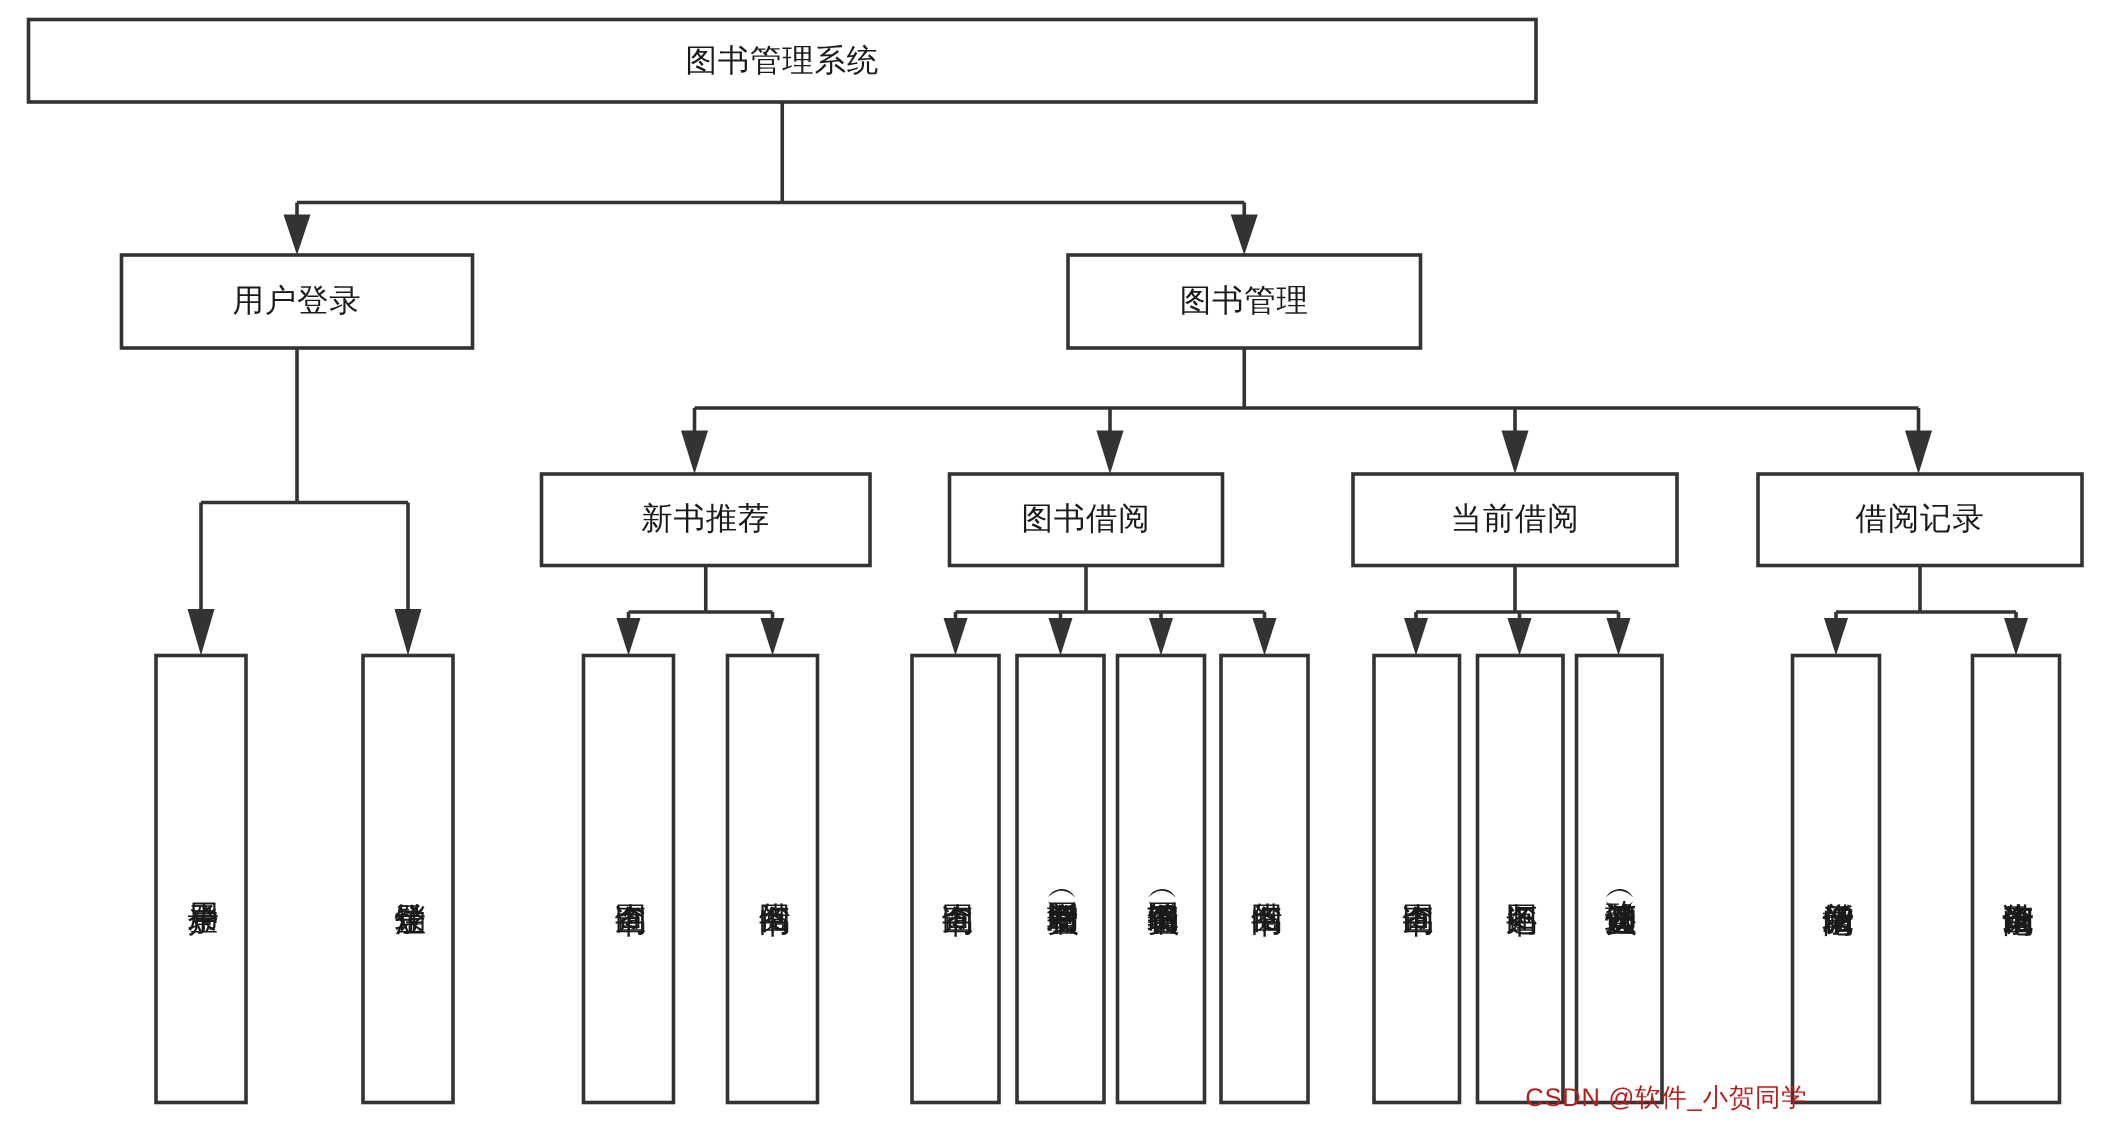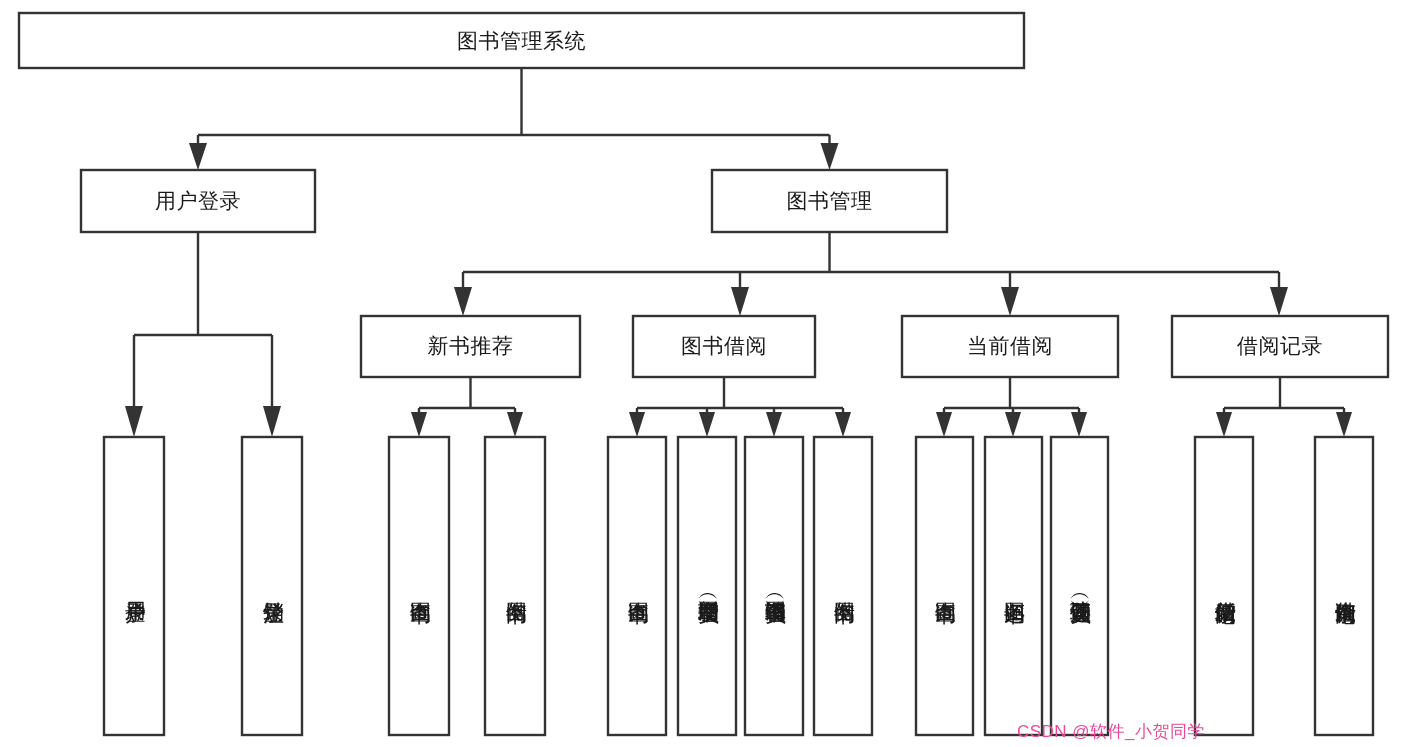--- a/index.html
+++ b/index.html
@@ -58,21 +58,21 @@
   .arrow-head {
     fill: #333333;
     stroke: none;
   }
   .watermark {
     position: absolute;
     right: 8px;
     bottom: 4px;
     font-family: "Liberation Sans", "DejaVu Sans", sans-serif;
     font-size: 17px;
-    color: #ec4899;
+    color: #b91c1c;
     white-space: nowrap;
     letter-spacing: 0.5px;
     pointer-events: none;
   }
 </style>
 </head>
 <body>
 
 <div id="diagram-root">
 

